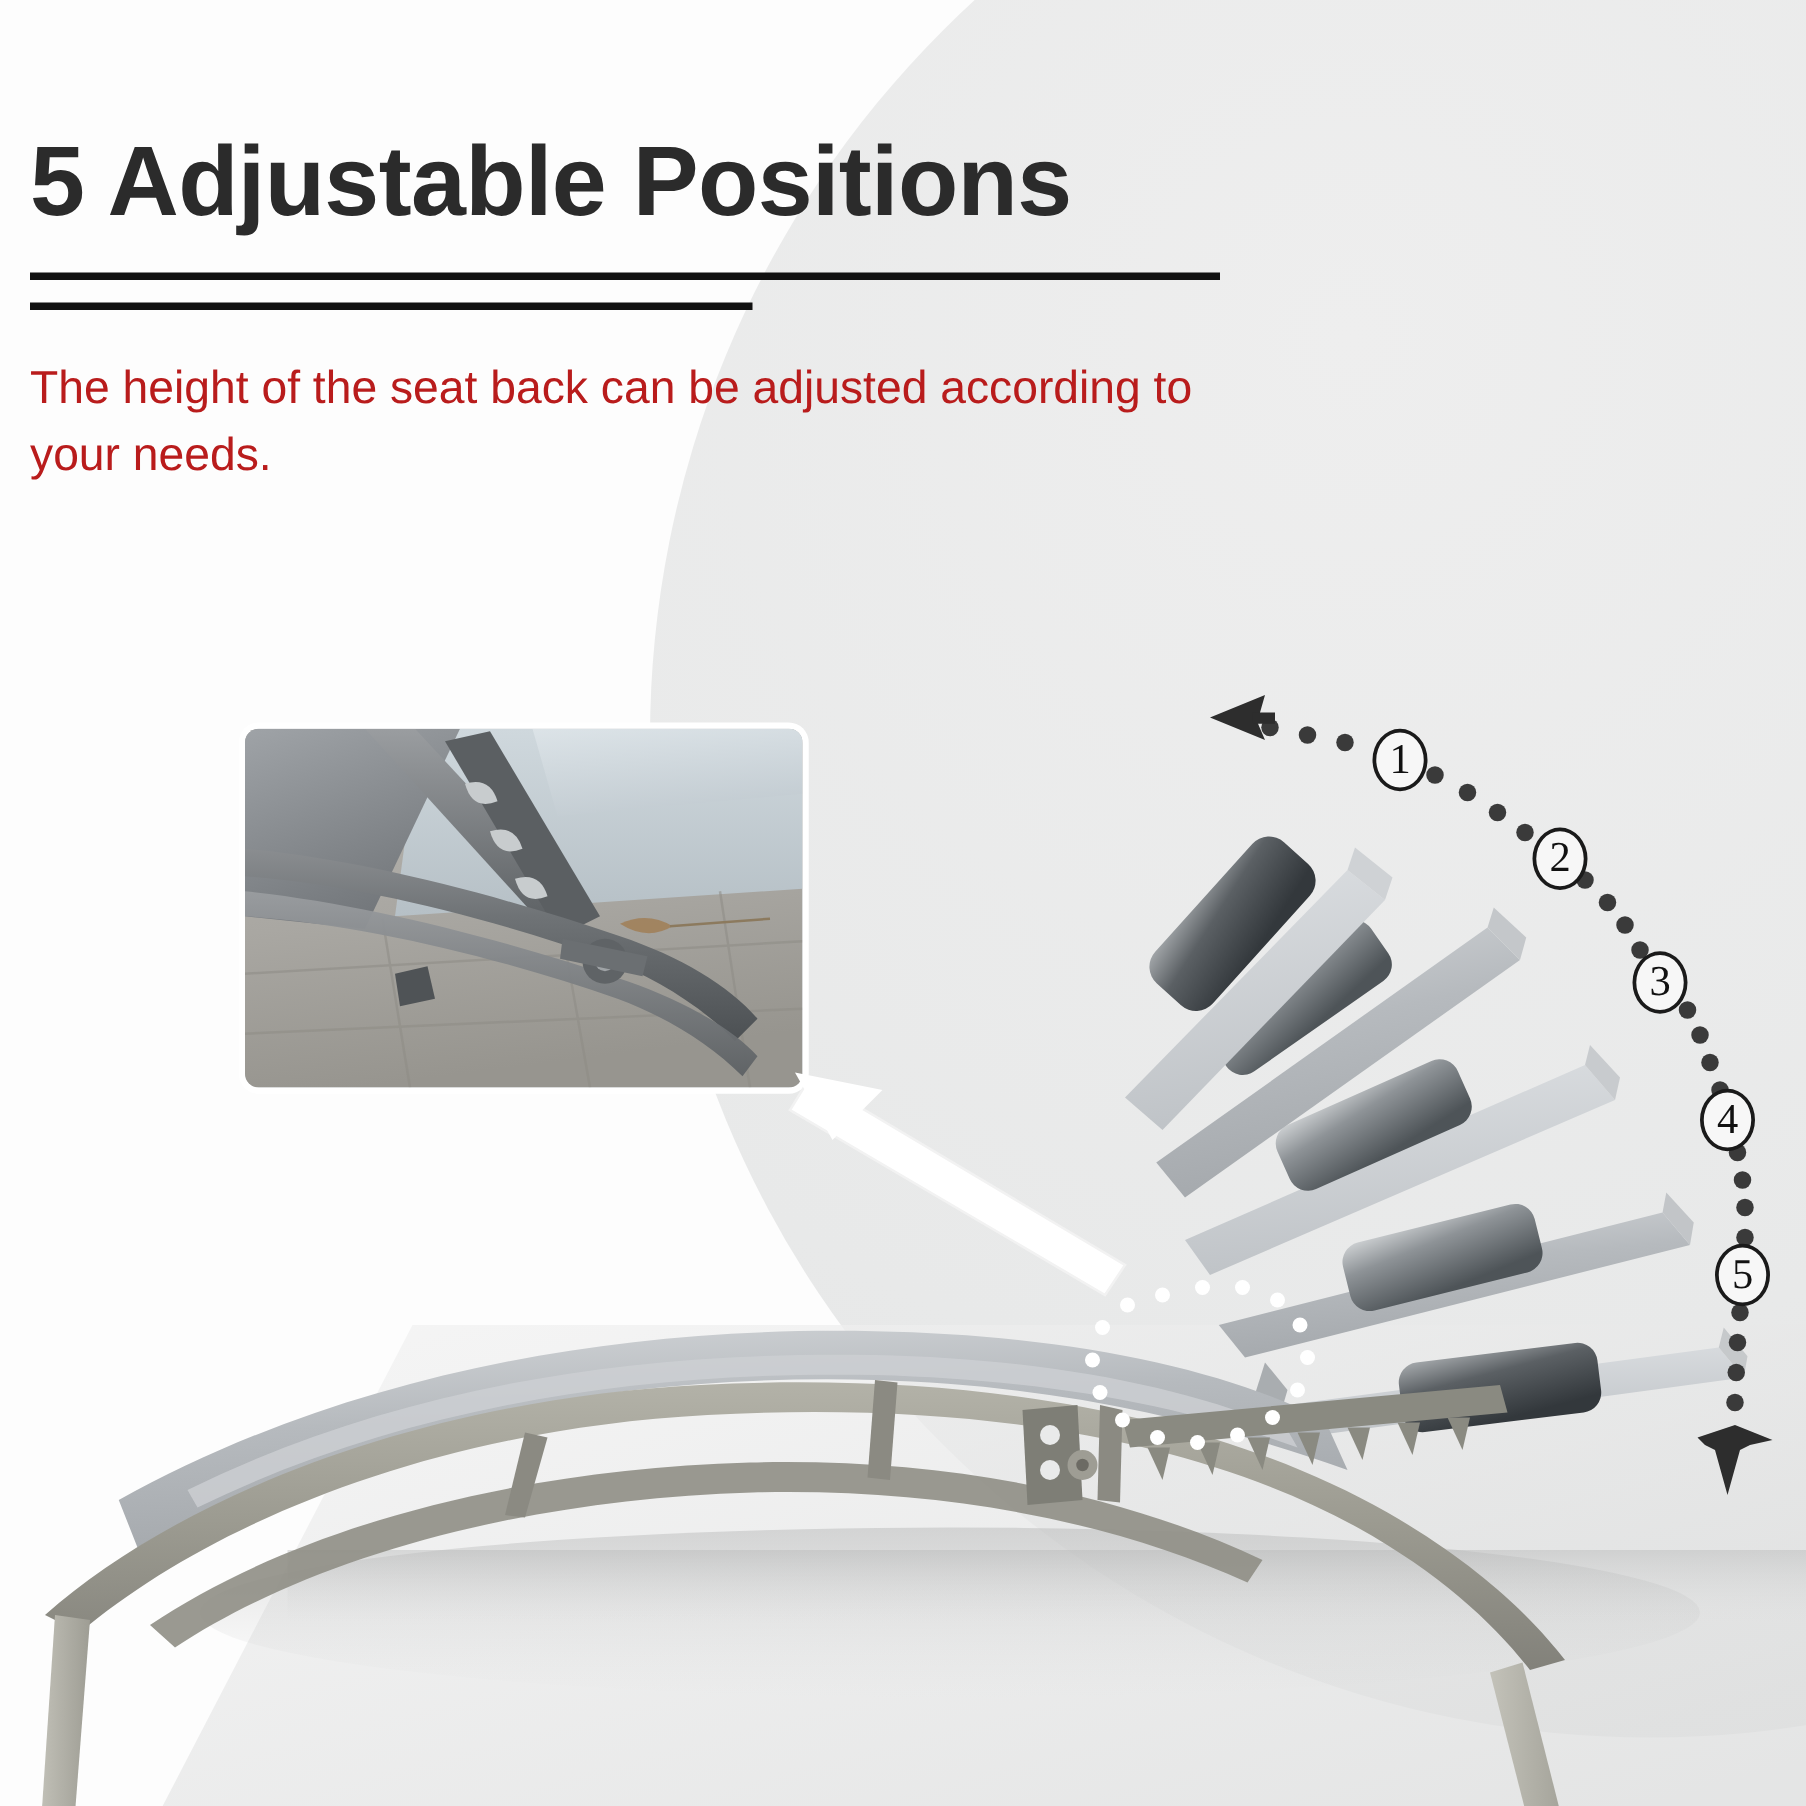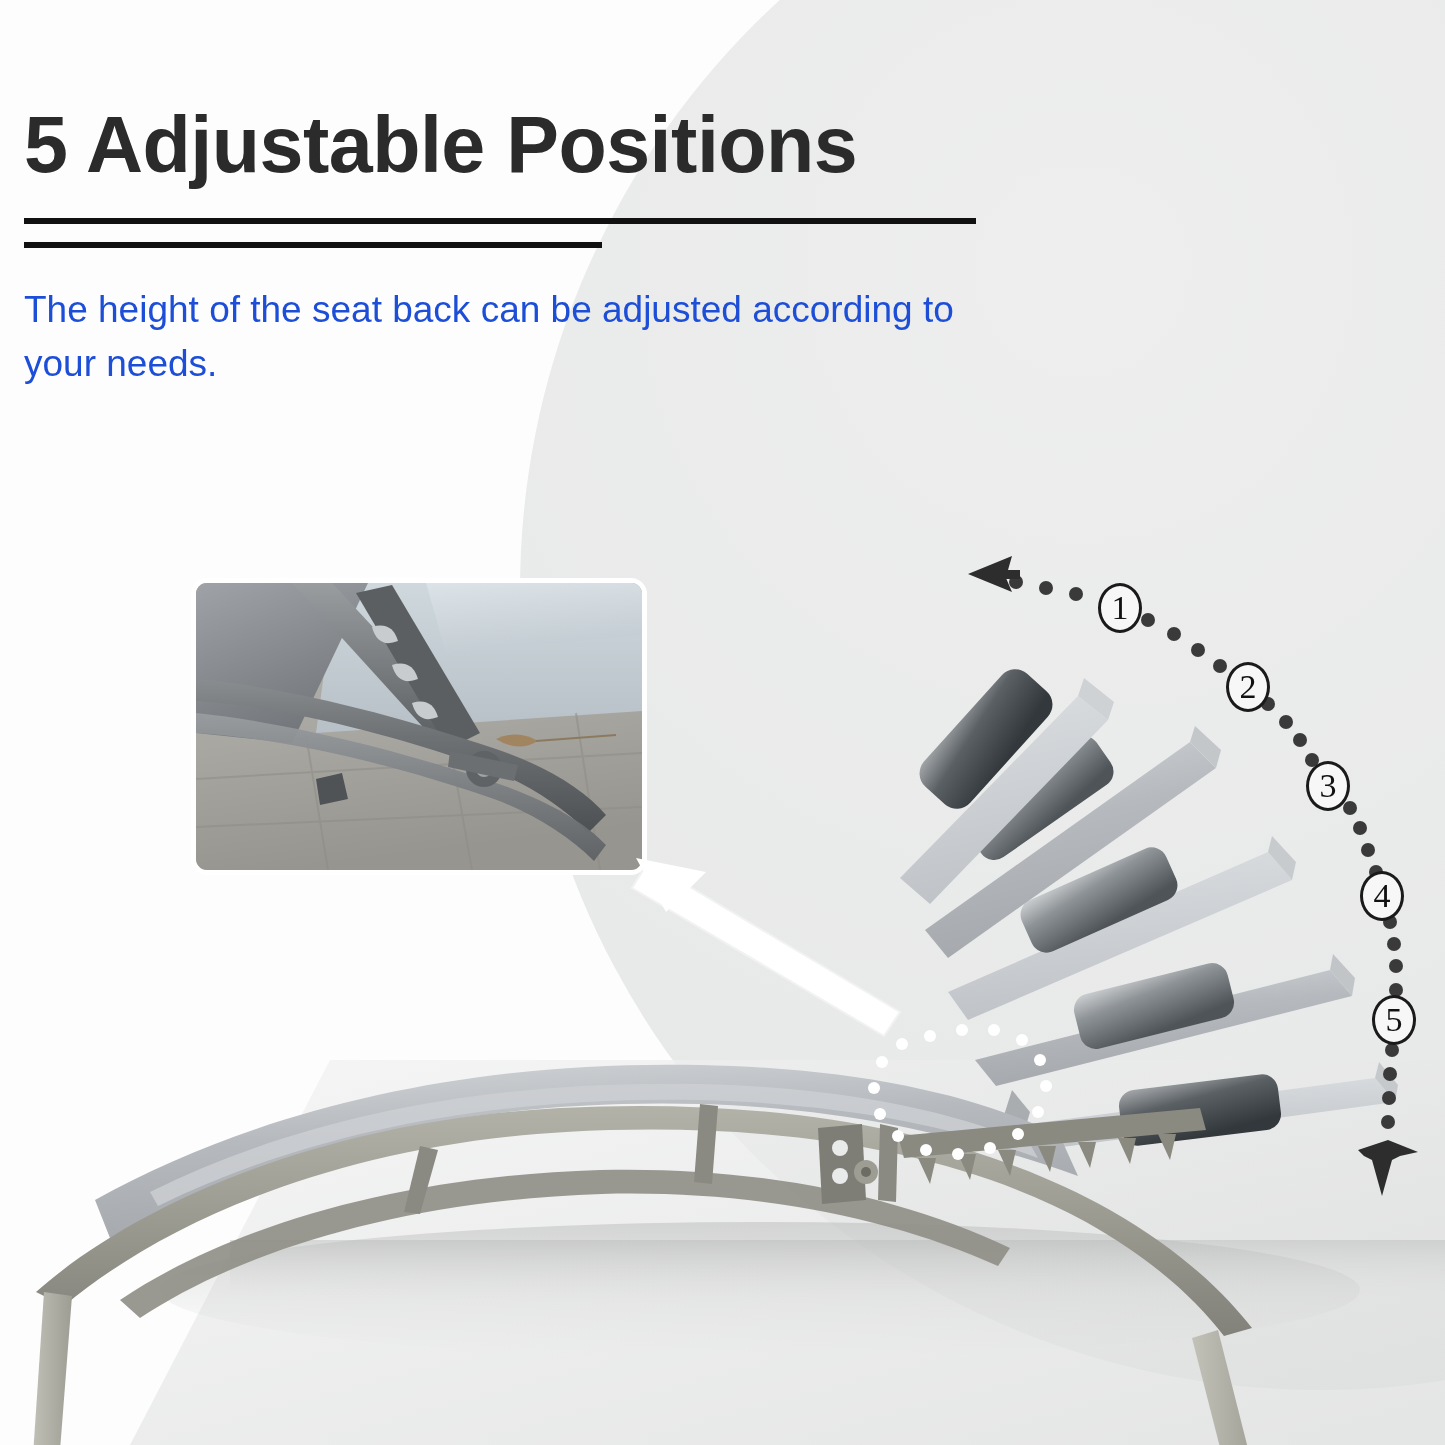--- a/index.html
+++ b/index.html
@@ -11,21 +11,21 @@
     background:radial-gradient(circle at 35% 30%,#eeeeee 0%,#e8e9e9 55%,#e3e4e4 100%);}
 
   
   .headline{position:absolute;left:24px;top:78px;width:1230px;
     font-size:79px;font-weight:bold;letter-spacing:-.5px;
     color:#2b2b2b;line-height:1.04;white-space:nowrap;margin-top:26px;}
   .rule{position:absolute;background:#111111;}
   .rule-1{left:24px;top:218px;width:952px;height:6px;}
   .rule-2{left:24px;top:242px;width:578px;height:6px;}
   .subtitle{position:absolute;left:24px;top:283px;width:1010px;
-    font-size:37px;color:#1d4ed8;line-height:1.45;font-weight:400;}
+    font-size:37px;color:#b91c1c;line-height:1.45;font-weight:400;}
 
   
   .inset{position:absolute;left:196px;top:583px;width:446px;height:287px;
     border-radius:11px;overflow:hidden;background:#c9ccce;
     box-shadow:0 0 0 5px #ffffff;}
   .inset svg{display:block;width:100%;height:100%;}
 
   
   .hero{position:absolute;left:0;top:500px;width:1445px;height:945px;}
   .hero svg{display:block;width:100%;height:100%;}

